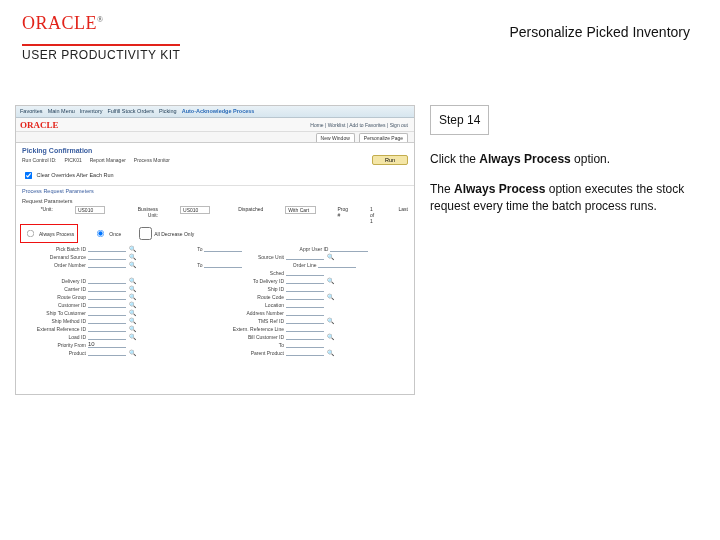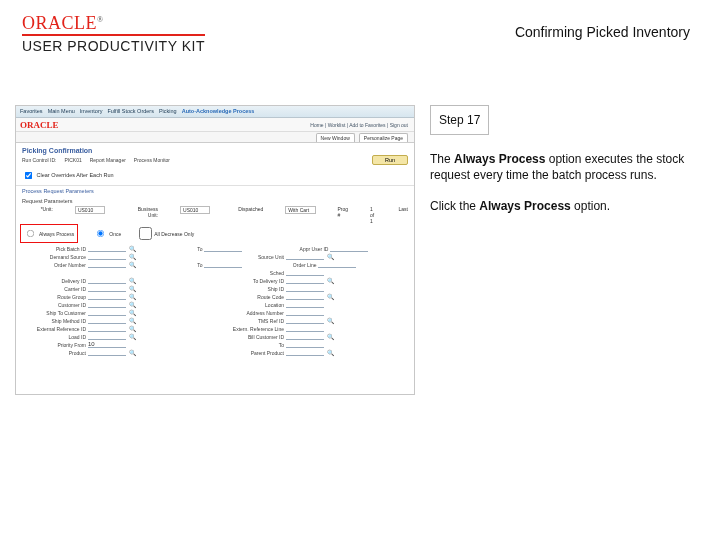--- a/index.html
+++ b/index.html
@@ -18,22 +18,22 @@
     font-family: "Times New Roman", serif;
     font-weight:normal;
     font-size:18px;
     color:#e2231a;
     letter-spacing:0.5px;
     line-height:1;
   }
   .oracle-logo .tm { font-size:8px; position:relative; top:-7px; color:#555;}
   .oracle-sub {
     border-top:2px solid #e2231a;
-    margin-top:2px; padding-top:2px;
-    font-size:14px; letter-spacing:0.5px;
+    margin-top:12px; padding-top:2px;
+    font-size:12px; letter-spacing:0.5px;
     color:#222;
   }
   .title {
     position:absolute; right:30px; top:24px;
     font-size:14px; color:#111;
   }
 
   
   .shot {
     position:absolute;
@@ -172,21 +172,21 @@
 </style>
 </head>
 <body>
 
 <div class="hdr">
   <div class="oracle-logo">
     <span>ORACLE</span><span class="tm">®</span>
   </div>
   <div class="oracle-sub">USER PRODUCTIVITY KIT</div>
 </div>
-<div class="title">Confirming Picked Inventory</div>
+<div class="title">Personalize Picked Inventory</div>
 
 <div class="shot">
 
   <div class="menubar">
     <span class="mi">Favorites</span>
     <span class="mi">Main Menu</span>
     <span class="mi">Inventory</span>
     <span class="mi">Fulfill Stock Orders</span>
     <span class="mi">Picking</span>
     <span class="mi">Auto-Acknowledge Process</span>
@@ -408,20 +408,20 @@
       <div class="cell">
           <span class="glabel">Parent Product</span>
           <span class="gfield"></span>
           <span class="lookup">🔍</span>
         </div>
     </div>
   </div>
 </div>
 
 <div class="inst">
-  <div class="stepcell">Step 17</div>
+  <div class="stepcell">Step 14</div>
+  <p>
+    <span>Click the </span><b>Always Process</b><span> option.</span>
+  </p>
   <p>
     <span>The </span><b>Always Process</b><span> option executes the stock request every time the batch process runs.</span>
   </p>
-  <p>
-    <span>Click the </span><b>Always Process</b><span> option.</span>
-  </p>
 </div>
 
 </body></html>

